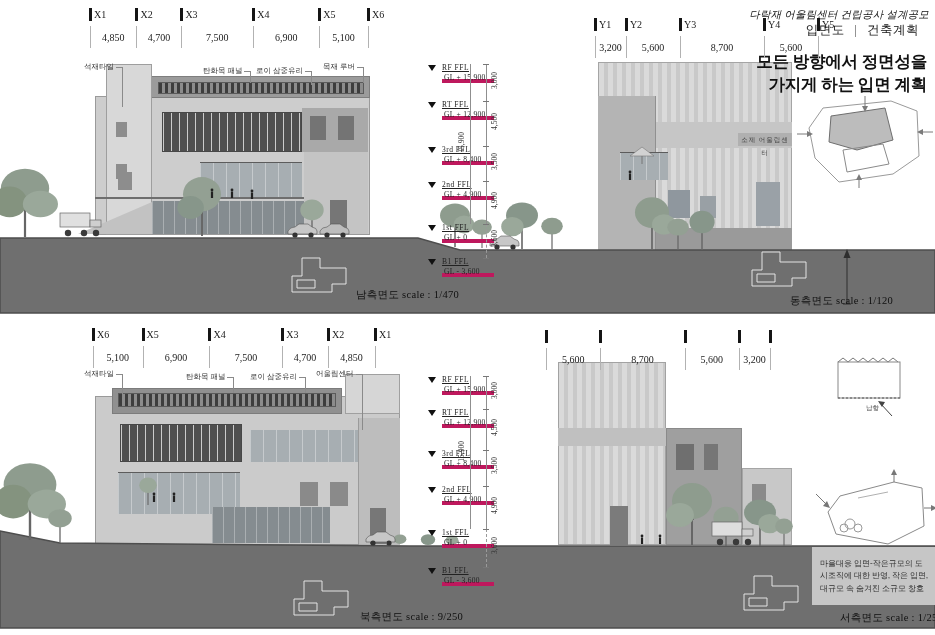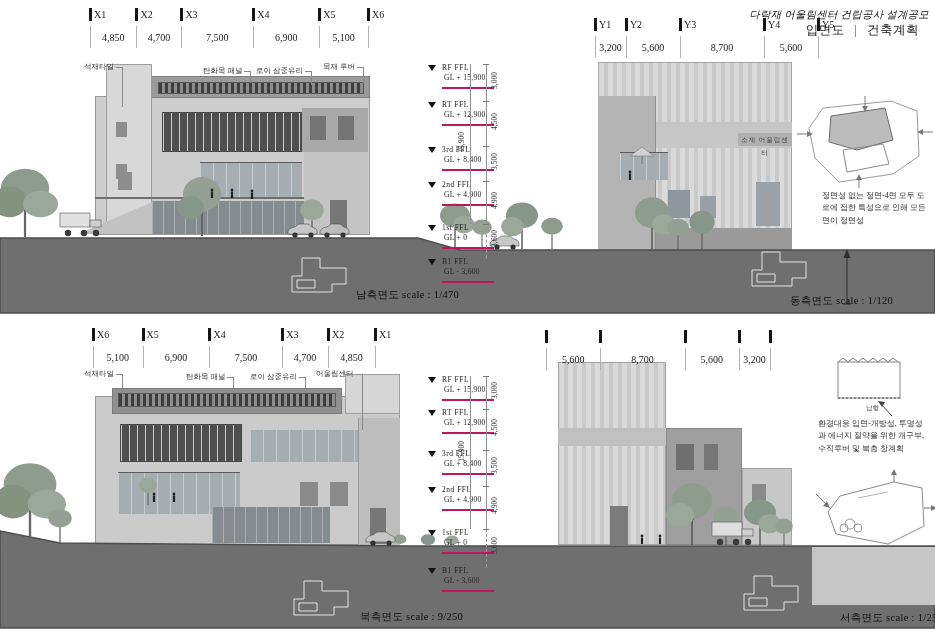--- a/index.html
+++ b/index.html
@@ -22,21 +22,21 @@
   .title-line2{font-size:12.5px;color:#141414;letter-spacing:.5px;}
   .headline{font-size:16.5px;font-weight:600;color:#111;text-align:right;line-height:1.4;letter-spacing:-.2px;}
   .annot{position:absolute;font-size:8px;color:#2e2e2e;line-height:1.55;width:110px;}
   .vtext{position:absolute;writing-mode:vertical-rl;transform:rotate(180deg);font-size:7.5px;color:#333;white-space:nowrap;}
   .gtick{position:absolute;width:3px;height:13px;background:#151515;}
   .glabel{position:absolute;font-size:10px;color:#1a1a1a;}
   .ghair{position:absolute;width:1px;background:#b2b2b2;}
   .gdim{position:absolute;font-size:10px;color:#222;text-align:center;}
   .lvl{position:absolute;width:72px;font-size:7.5px;color:#222;}
   .lvl .tri{position:absolute;left:0;top:1px;width:0;height:0;border-left:4px solid transparent;border-right:4px solid transparent;border-top:6px solid #111;}
-  .lvl .nm{position:absolute;left:14px;top:-1px;display:block;width:52px;border-bottom:2px solid #be185d;padding-bottom:15px;letter-spacing:.5px;}
+  .lvl .nm{position:absolute;left:14px;top:-1px;display:block;width:52px;border-bottom:4px solid #be185d;padding-bottom:7px;letter-spacing:.5px;text-decoration:underline;}
   .lvl .gl{position:absolute;left:16px;top:9px;letter-spacing:.3px;}
   .chain{position:absolute;width:1px;background:#8f8f8f;}
   .chain-dash{position:absolute;width:0;border-left:1px dashed #9a9a9a;}
   .chain-tick{position:absolute;width:6px;height:1px;background:#777;}
   .sign{font-size:6.5px;letter-spacing:1px;color:#3f3f3f;text-align:center;background:#b0b0b0;}
   svg{position:absolute;}
 </style>
 </head>
 <body>
 
@@ -293,63 +293,66 @@
         </g>
     </g>
   </svg>
 
   <div class="txt title-line1" style="right:6px;top:8px;z-index:3;font-style:italic;">다락재 어울림센터 건립공사 설계공모</div>
   <div class="txt title-line2" style="right:16px;top:22px;z-index:3;">
     <span>입면도</span>
     <span style="padding:0 6px;color:#555;">|</span>
     <span>건축계획</span>
   </div>
+  <div class="txt headline" style="right:8px;top:50px;z-index:3;">
+    <div>모든 방향에서 정면성을</div>
+    <div>가지게 하는 입면 계획</div>
+  </div>
 
   <svg style="left:795px;top:96px;z-index:3;" width="140" height="92" viewBox="0 0 140 92">
     <path d="M28,12 L96,5 L122,15 L124,60 L98,78 L44,86 L20,62 L14,32 Z" stroke="#9a9a9a" fill="none"></path>
     <path d="M36,20 L90,12 L98,44 L62,54 L34,46 Z" fill="#bcbcbc" stroke="#6e6e6e"></path>
     <path d="M48,54 L88,48 L94,68 L52,76 Z" fill="none" stroke="#8a8a8a"></path>
     <g stroke="#7a7a7a">
       <line x1="70" y1="0" x2="70" y2="10"></line>
         <path d="M70,16 l-3,-6 h6 z" fill="#7a7a7a" stroke="none"></path>
       <line x1="2" y1="38" x2="12" y2="38"></line>
         <path d="M18,38 l-6,-3 v6 z" fill="#7a7a7a" stroke="none"></path>
       <line x1="138" y1="36" x2="128" y2="36"></line>
         <path d="M122,36 l6,-3 v6 z" fill="#7a7a7a" stroke="none"></path>
       <line x1="64" y1="92" x2="64" y2="84"></line>
         <path d="M64,78 l-3,6 h6 z" fill="#7a7a7a" stroke="none"></path>
     </g>
   </svg>
-  <div class="annot" style="left:822px;top:190px;z-index:3;">정면성 없는 정면-4면 모두 도로에 접한 특성으로 인해 모든 면이 정면성</div>
 
   <svg style="left:826px;top:352px;z-index:3;" width="108" height="66" viewBox="0 0 108 66">
     <path d="M12,10 l5,-4 5,4 5,-4 5,4 5,-4 5,4 5,-4 5,4 5,-4 5,4 5,-4 5,4" stroke="#555" fill="none" stroke-width=".8"></path>
     <rect x="12" y="10" width="62" height="36" stroke="#888" fill="none"></rect>
     <line x1="12" y1="46" x2="74" y2="46" stroke="#555" stroke-dasharray="2,2"></line>
     <line x1="66" y1="64" x2="54" y2="51" stroke="#444"></line>
     <path d="M54,51 l7,1 -3,5 z" fill="#444" transform="translate(-2,-2)"></path>
   </svg>
   <span class="txt" style="left:866px;top:404px;font-size:6.5px;color:#444;z-index:3;">남향</span>
-  <div class="annot" style="left:818px;top:418px;z-index:3;">환경대응 입면-개방성, 투명성과 에너지 절약을 위한 개구부, 수직루버 및 복층 창계획</div>
 
   <svg style="left:798px;top:468px;z-index:3;" width="140" height="88" viewBox="0 0 140 88">
     <path d="M42,28 L96,14 L124,20 L126,58 L90,76 L38,66 L30,44 Z" stroke="#8a8a8a" fill="none"></path>
     <path d="M60,30 L90,24" stroke="#b0b0b0"></path>
     <circle cx="52" cy="56" r="5" stroke="#999" fill="none"></circle>
       <circle cx="60" cy="60" r="4" stroke="#999" fill="none"></circle>
       <circle cx="46" cy="60" r="4" stroke="#999" fill="none"></circle>
     <g stroke="#777">
       <line x1="96" y1="14" x2="96" y2="6"></line>
         <path d="M96,1 l-3,6 h6 z" fill="#777" stroke="none"></path>
       <line x1="126" y1="40" x2="134" y2="40"></line>
         <path d="M139,40 l-6,-3 v6 z" fill="#777" stroke="none"></path>
       <line x1="18" y1="26" x2="28" y2="36"></line>
         <path d="M32,40 l-7,-2 4,-5 z" fill="#777" stroke="none"></path>
     </g>
   </svg>
+  <div class="annot" style="left:820px;top:558px;z-index:3;">마을대응 입면-작은규모의 도시조직에 대한 반영, 작은 입면, 대규모 속 숨겨진 소규모 창호</div>
 
   <div class="mat-note" style="left:84px;top:62px;z-index:3;"><span>석재타일</span><i class="lh"></i><i class="lv" style="height:40px;"></i></div>
   <div class="mat-note" style="left:203px;top:66px;z-index:3;"><span>탄화목 패널</span><i class="lh"></i><i class="lv" style="height:12px;"></i></div>
   <div class="mat-note" style="left:256px;top:66px;z-index:3;"><span>로이 삼중유리</span><i class="lh"></i><i class="lv" style="height:14px;"></i></div>
   <div class="mat-note" style="left:323px;top:62px;z-index:3;"><span>목재 루버</span><i class="lh"></i><i class="lv" style="height:16px;"></i></div>
 
   <div class="mat-note" style="left:84px;top:369px;z-index:3;"><span>석재타일</span><i class="lh"></i><i class="lv" style="height:24px;"></i></div>
   <div class="mat-note" style="left:186px;top:372px;z-index:3;"><span>탄화목 패널</span><i class="lh"></i><i class="lv" style="height:16px;"></i></div>
   <div class="mat-note" style="left:250px;top:372px;z-index:3;"><span>로이 삼중유리</span><i class="lh"></i><i class="lv" style="height:16px;"></i></div>
   <div class="mat-note" style="left:316px;top:369px;z-index:3;"><span>어울림센터</span><i class="lh"></i><i class="lv" style="height:56px;"></i></div>

